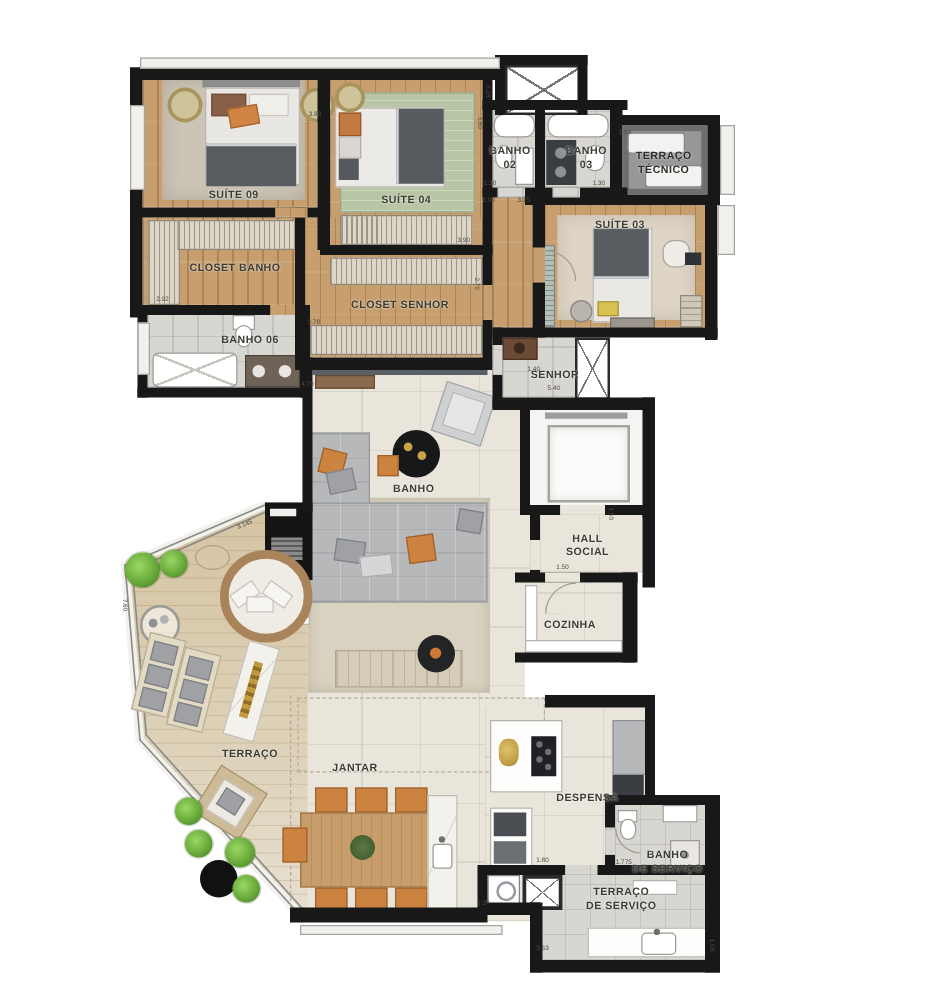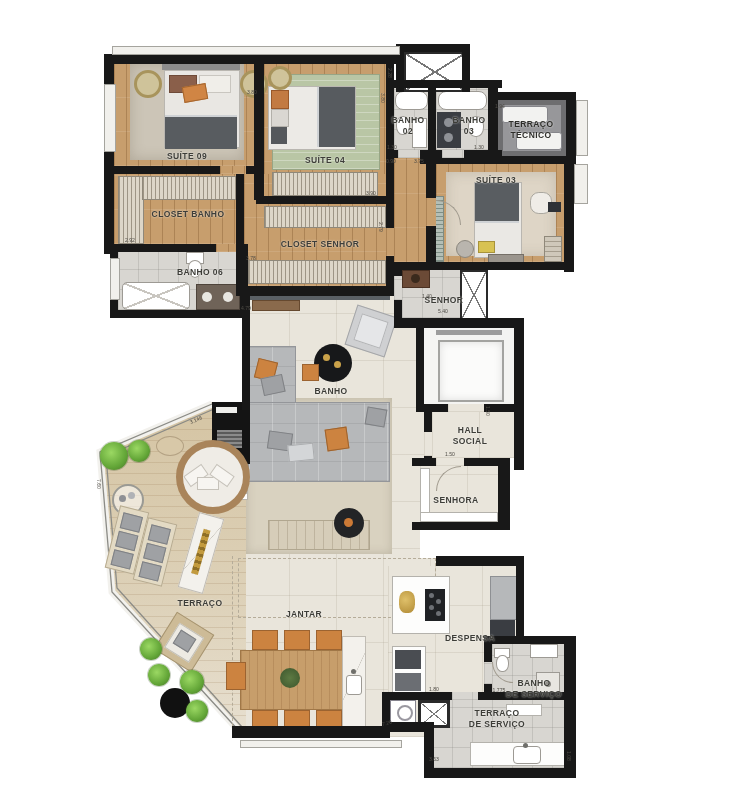--- a/index.html
+++ b/index.html
@@ -369,24 +369,24 @@
   <div class="lbl" style="left:200px;top:272px">BANHO 06</div>
   <div class="lbl" style="left:408px;top:126px">BANHO
 02</div>
   <div class="lbl" style="left:469px;top:126px">BANHO
 03</div>
   <div class="lbl" style="left:531px;top:130px;color:#2e2e2a">TERRAÇO
 TÉCNICO</div>
   <div class="lbl" style="left:444px;top:300px">SENHOR</div>
   <div class="lbl" style="left:470px;top:436px">HALL
 SOCIAL</div>
-  <div class="lbl" style="left:456px;top:500px">SENHORA</div>
+  <div class="lbl" style="left:456px;top:500px">COZINHA</div>
   <div class="lbl" style="left:331px;top:391px">BANHO</div>
   <div class="lbl" style="left:200px;top:603px">TERRAÇO</div>
-  <div class="lbl" style="left:304px;top:614px">JANTAR</div>
+  <div class="lbl" style="left:284px;top:614px">JANTAR</div>
   <div class="lbl" style="left:470px;top:638px">DESPENSA</div>
   <div class="lbl" style="left:534px;top:689px">BANHO
 DE SERVIÇO</div>
   <div class="lbl" style="left:497px;top:719px">TERRAÇO
 DE SERVIÇO</div>
 
   <div id="dims">
       <span class="dim" style="left: 252px; top: 92px; transform: translate(-50%, -50%) rotate(0deg) scale(0.85);">3.80</span>
       <span class="dim" style="left: 390px; top: 73px; transform: translate(-50%, -50%) rotate(90deg) scale(0.85);">2.28</span>
       <span class="dim" style="left: 383px; top: 98px; transform: translate(-50%, -50%) rotate(90deg) scale(0.85);">3.80</span>

